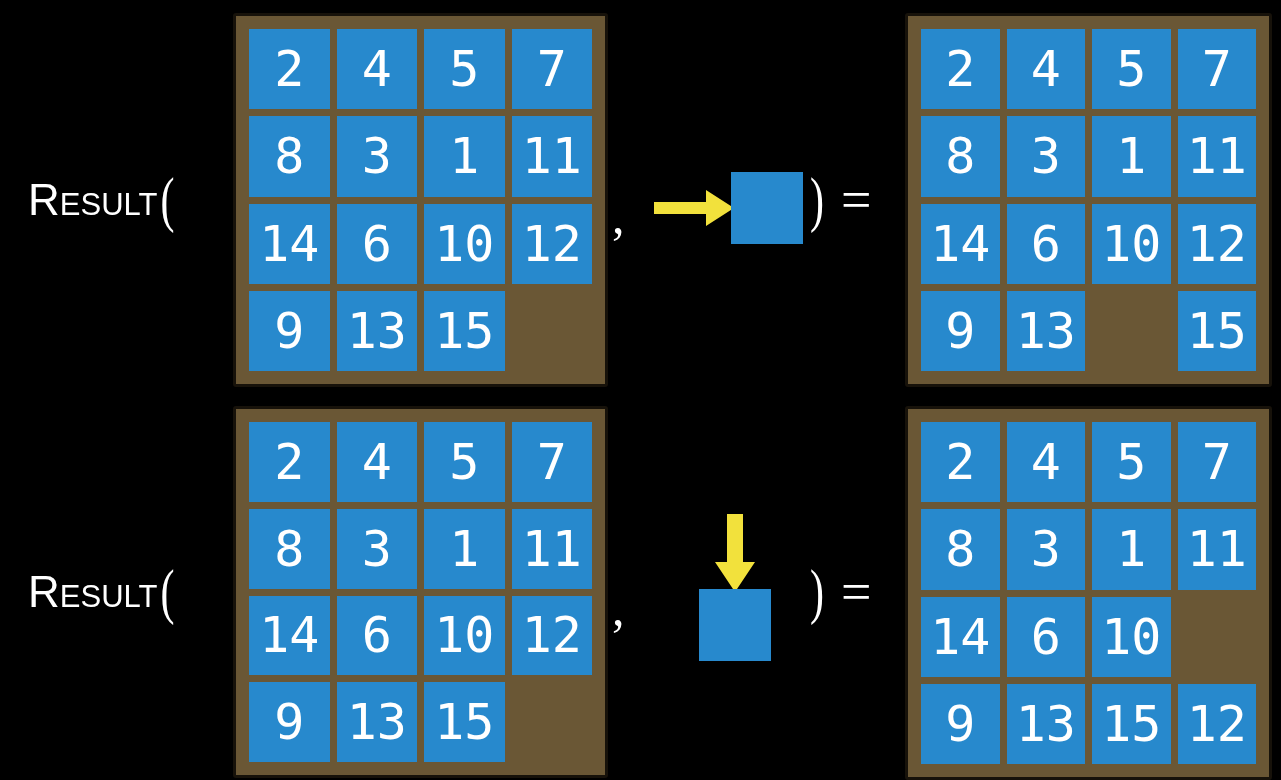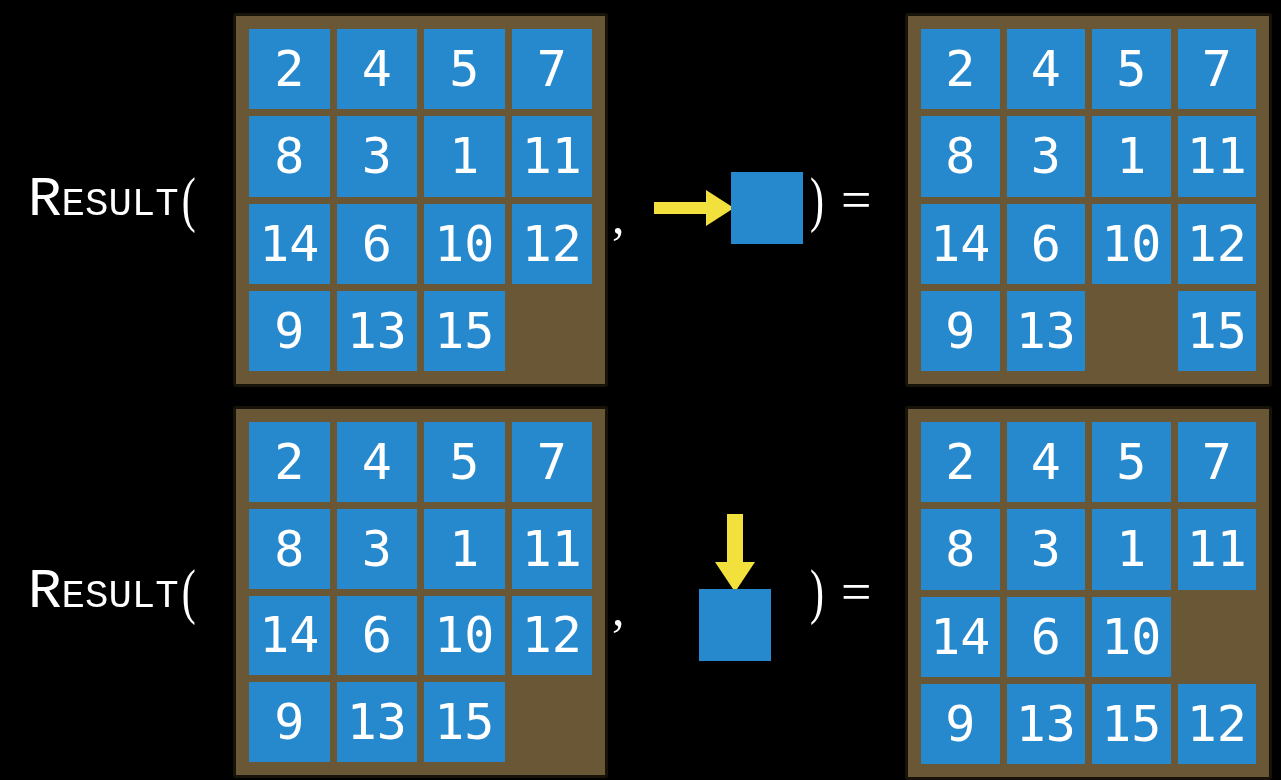--- a/index.html
+++ b/index.html
@@ -13,23 +13,23 @@
     color: var(--text, #fff);
   }
   .abs { position: absolute; }
   .vcenter {
     display: flex;
     align-items: center;
   }
   
   .expr { display: flex; align-items: center; white-space: nowrap; }
   .fn {
-    font-family: Liberation Mono, monospace;
+    font-family: Liberation Sans, sans-serif;
     font-variant: small-caps;
-    font-size: 56px;
+    font-size: 44px;
     line-height: 1;
     color: var(--text, #fff);
   }
   .paren {
     display: inline-block;
     font-family: "Liberation Serif", serif;
     font-size: 42px;
     line-height: 1;
     transform: scaleY(1.45);
     color: var(--text, #fff);

